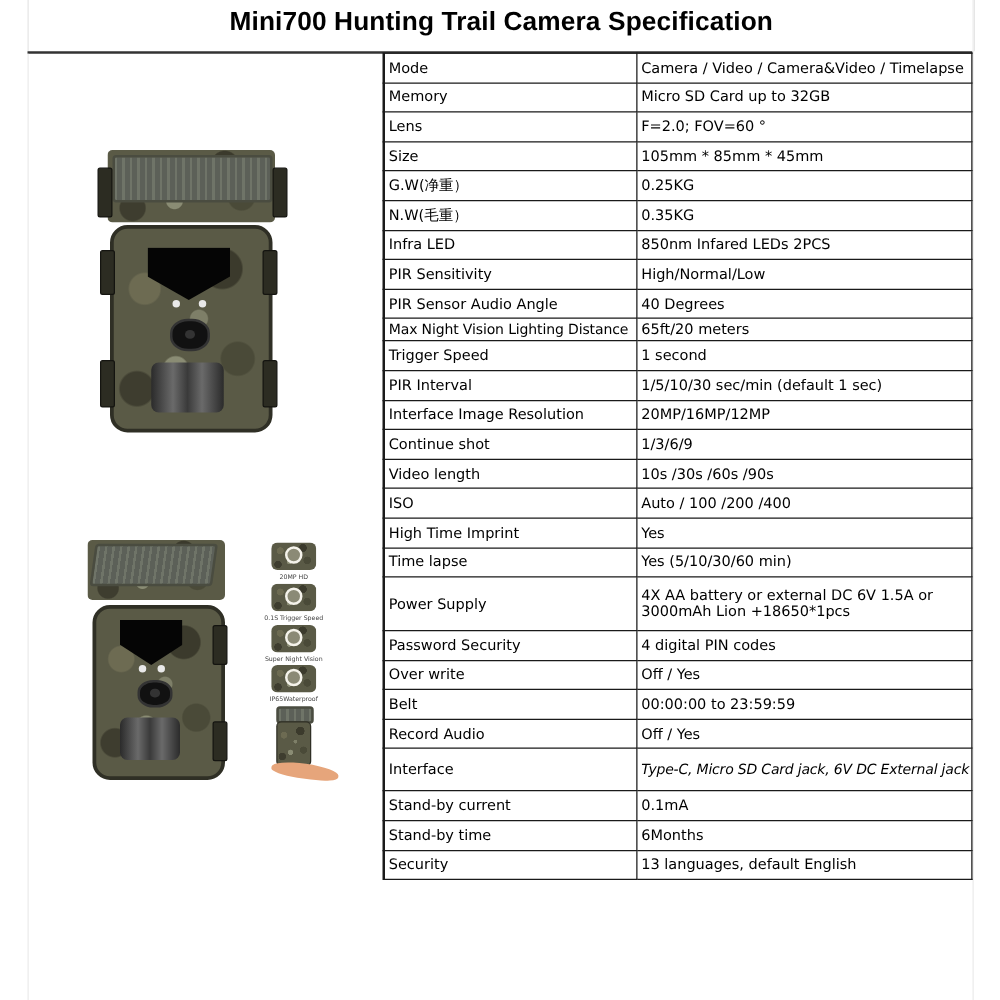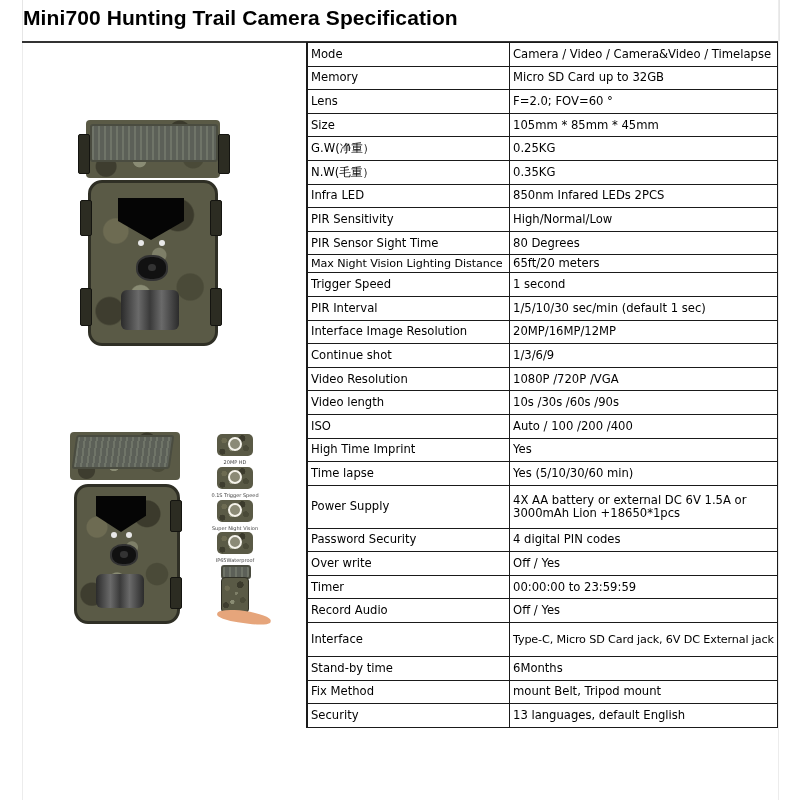--- a/index.html
+++ b/index.html
@@ -1,18 +1,18 @@
 <!DOCTYPE html>
 <html><head>
 <meta charset="utf-8">
 <style>
   html, body { margin:0; padding:0; background:#ffffff; }
   body { width:800px; height:800px; position:relative; overflow:hidden; font-family:"DejaVu Sans", sans-serif; color:#000; }
   .title-area { position:absolute; left:22px; top:0; width:756px; height:41px; border-left:1px solid #e6e6e6; border-right:1px solid #e6e6e6; }
-  .title { position:absolute; left:0; right:0; top:6px; font-family:"Liberation Sans", sans-serif; font-weight:bold; font-size:21px; letter-spacing:0.1px; }
+  .title { position:absolute; left:0; right:0; top:6px; text-align:center; font-family:"Liberation Sans", sans-serif; font-weight:bold; font-size:21px; letter-spacing:0.1px; }
   .title-rule { position:absolute; left:22px; top:41px; width:756px; height:2px; background:#333; }
   .left-edge { position:absolute; left:22px; top:43px; width:1px; height:757px; background:#ececec; }
   .right-edge { position:absolute; left:778px; top:0; width:1px; height:800px; background:#ececec; }
 
   .spec-table { position:absolute; left:306px; top:42px; width:472px; border-collapse:collapse; table-layout:fixed; }
   .spec-table td { border:1px solid #1a1a1a; border-top-width:1px; padding:0 0 0 3px; font-size:11.6px; line-height:13px; vertical-align:middle; white-space:nowrap; overflow:hidden; }
   .spec-table td.label { width:198px; }
   .spec-table tr { height:23.6px; }
   .spec-table tr.short { height:18px; }
   .spec-table tr.tall { height:43px; }
@@ -131,22 +131,22 @@
       </tr>
     <tr>
         <td class="label">Infra LED</td>
         <td>850nm Infared LEDs  2PCS</td>
       </tr>
     <tr>
         <td class="label">PIR Sensitivity</td>
         <td>High/Normal/Low</td>
       </tr>
     <tr>
-        <td class="label">PIR Sensor Sight Time</td>
-        <td>80 Degrees</td>
+        <td class="label">PIR Sensor Audio Angle</td>
+        <td>40 Degrees</td>
       </tr>
     <tr class="short">
         <td class="label narrow">Max Night Vision Lighting Distance</td>
         <td>65ft/20 meters</td>
       </tr>
     <tr>
         <td class="label">Trigger Speed</td>
         <td>1 second</td>
       </tr>
     <tr>
@@ -155,24 +155,20 @@
       </tr>
     <tr>
         <td class="label">Interface Image Resolution</td>
         <td>20MP/16MP/12MP</td>
       </tr>
     <tr>
         <td class="label">Continue shot</td>
         <td>1/3/6/9</td>
       </tr>
     <tr>
-        <td class="label">Video Resolution</td>
-        <td>1080P /720P /VGA</td>
-      </tr>
-    <tr>
         <td class="label">Video length</td>
         <td>10s /30s /60s /90s</td>
       </tr>
     <tr>
         <td class="label">ISO</td>
         <td>Auto / 100 /200 /400</td>
       </tr>
     <tr>
         <td class="label">High Time Imprint</td>
         <td>Yes</td>
@@ -187,37 +183,37 @@
       </tr>
     <tr>
         <td class="label">Password Security</td>
         <td>4 digital PIN codes</td>
       </tr>
     <tr>
         <td class="label">Over write</td>
         <td>Off / Yes</td>
       </tr>
     <tr>
-        <td class="label">Timer</td>
+        <td class="label">Belt</td>
         <td>00:00:00  to 23:59:59</td>
       </tr>
     <tr>
         <td class="label">Record Audio</td>
         <td>Off / Yes</td>
       </tr>
     <tr class="mid">
         <td class="label">Interface</td>
-        <td style="font-size:11.2px;letter-spacing:-0.15px;">Type-C, Micro SD Card jack, 6V DC External jack</td>
+        <td style="font-size:11.2px;letter-spacing:-0.15px;font-style:italic;">Type-C, Micro SD Card jack, 6V DC External jack</td>
+      </tr>
+    <tr>
+        <td class="label">Stand-by current</td>
+        <td>0.1mA</td>
       </tr>
     <tr>
         <td class="label">Stand-by time</td>
         <td>6Months</td>
       </tr>
     <tr>
-        <td class="label">Fix Method</td>
-        <td>mount Belt, Tripod mount</td>
-      </tr>
-    <tr>
         <td class="label">Security</td>
         <td>13 languages, default English</td>
       </tr>
   </tbody>
 </table>
 
 </body></html>

